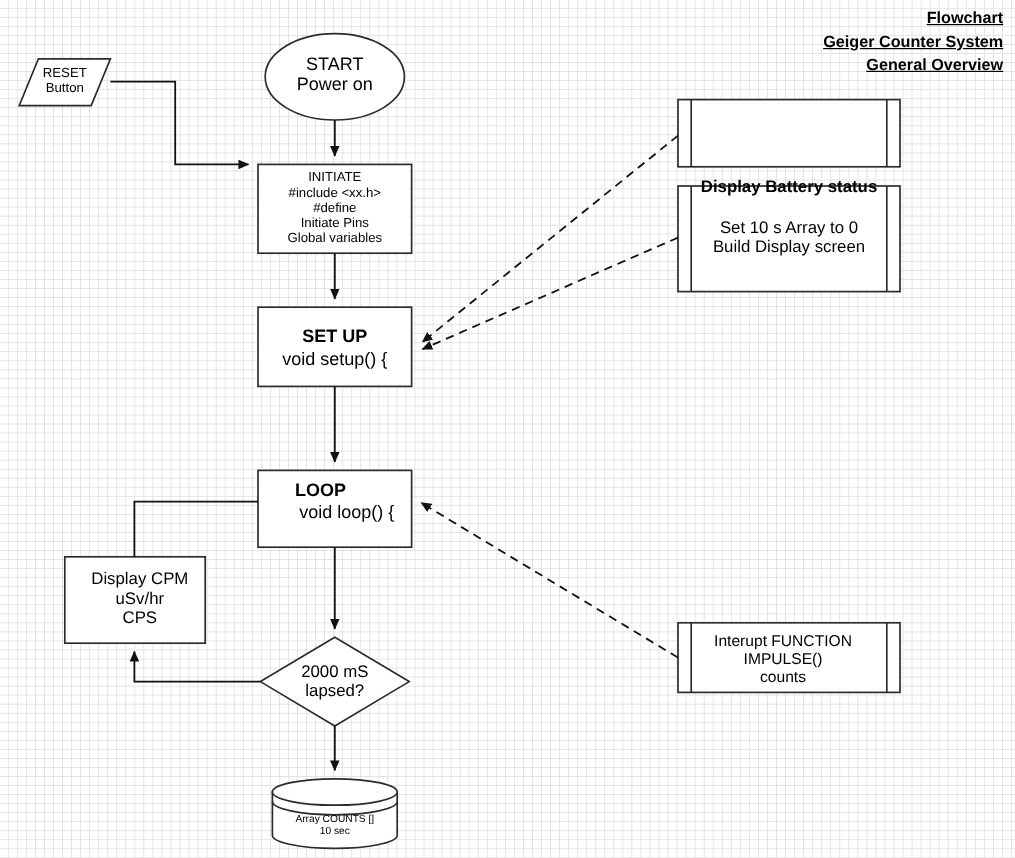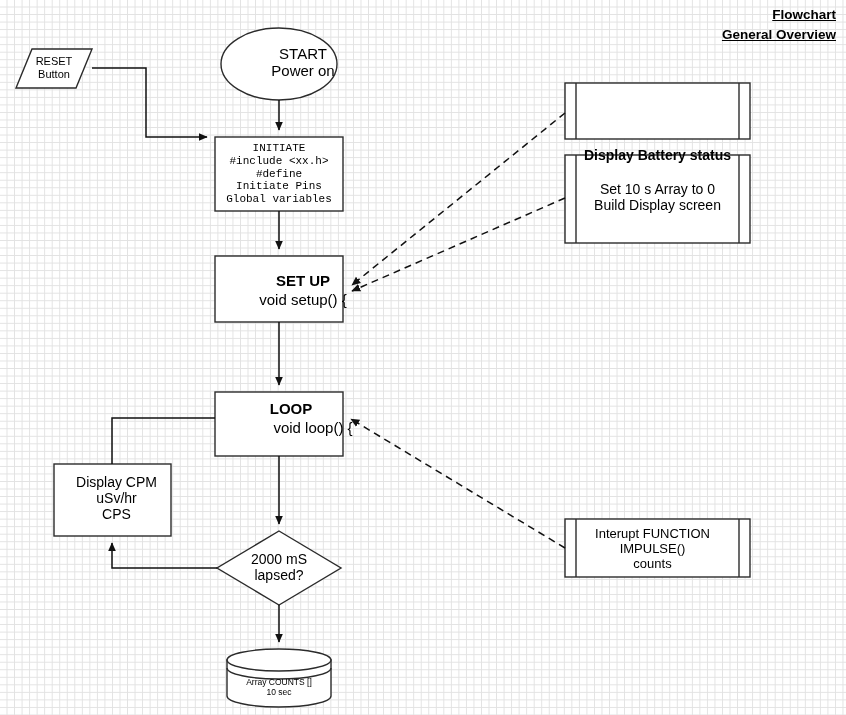--- a/index.html
+++ b/index.html
@@ -48,36 +48,37 @@
     font-weight: bold;
     line-height: 1.45;
     margin-left: 12px;
   }
   #title-block span {
     display: block;
     text-decoration: underline;
   }
   .t-sz13 { font-size: 13px; }
   .t-sz14 { font-size: 14px; }
-  .t-sz15 { font-size: 15px; padding-left: 24px; }
+  .t-sz15 { font-size: 15px; }
   .t-sz11 { font-size: 11px; }
   .t-sz8  { font-size: 8.5px; }
   .bold { font-weight: bold; }
   .hit {
     position: absolute;
     background: transparent;
   }
 </style>
 </head>
 <body>
 
 <div id="canvas">
 
   <div id="title-block">
     <span>Flowchart</span>
+    <span>Geiger Counter System</span>
     <span>General Overview</span>
   </div>
 
   <svg id="vector-layer" viewBox="0 0 846 715" xmlns="http://www.w3.org/2000/svg">
     <defs>
       <marker id="arrow" viewBox="0 0 10 10" refX="9.2" refY="5" markerWidth="6" markerHeight="6" orient="auto-start-reverse">
         <path d="M 0 0.6 L 10 5 L 0 9.4 z" fill="#111111"></path>
       </marker>
     </defs>
 
@@ -140,21 +141,21 @@
       <path d="M 565 548 L 351 419" marker-end="url(#arrow)"></path>
     </g>
   </svg>
 
   <div class="lbl t-sz11" style="left:16px; top:55px; width:76px;">RESET
 Button</div>
 
   <div class="lbl t-sz15" style="left:221px; top:45px; width:116px;">START
 Power on</div>
 
-  <div class="lbl t-sz11" style="left:215px; top:142px; width:128px;font-family:Liberation Mono, monospace;">INITIATE
+  <div class="lbl t-sz11" style="left:215px; top:142px; width:128px;">INITIATE
 #include &lt;xx.h&gt;
 #define
 Initiate Pins
 Global variables</div>
 
   <div class="lbl t-sz15 bold" style="left:215px; top:272px; width:128px;">SET UP</div>
   <div class="lbl t-sz15" style="left:215px; top:291px; width:128px;">void setup() {</div>
 
   <div class="lbl t-sz15 bold" style="left:215px; top:400px; width:104px;">LOOP</div>
   <div class="lbl t-sz15" style="left:215px; top:419px; width:148px;">void loop() {</div>

